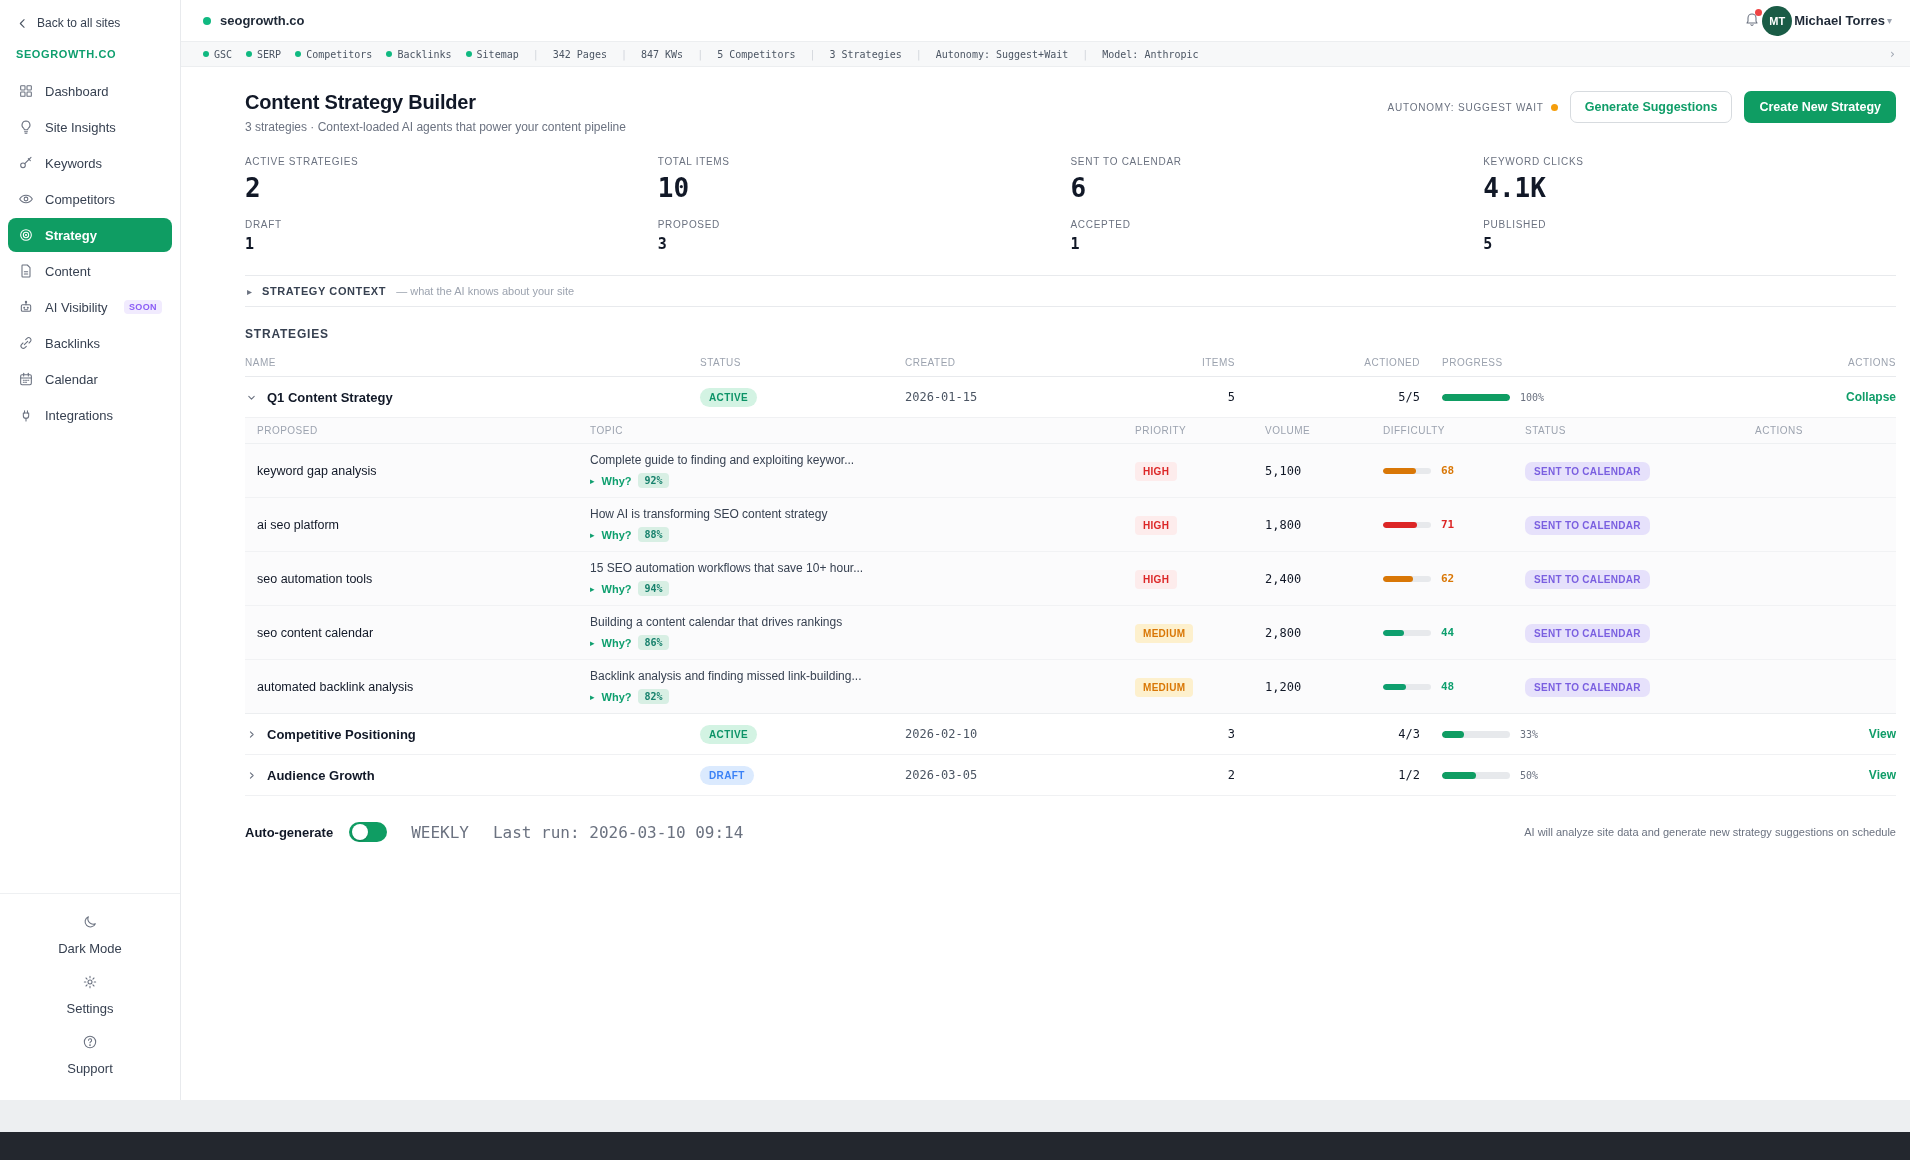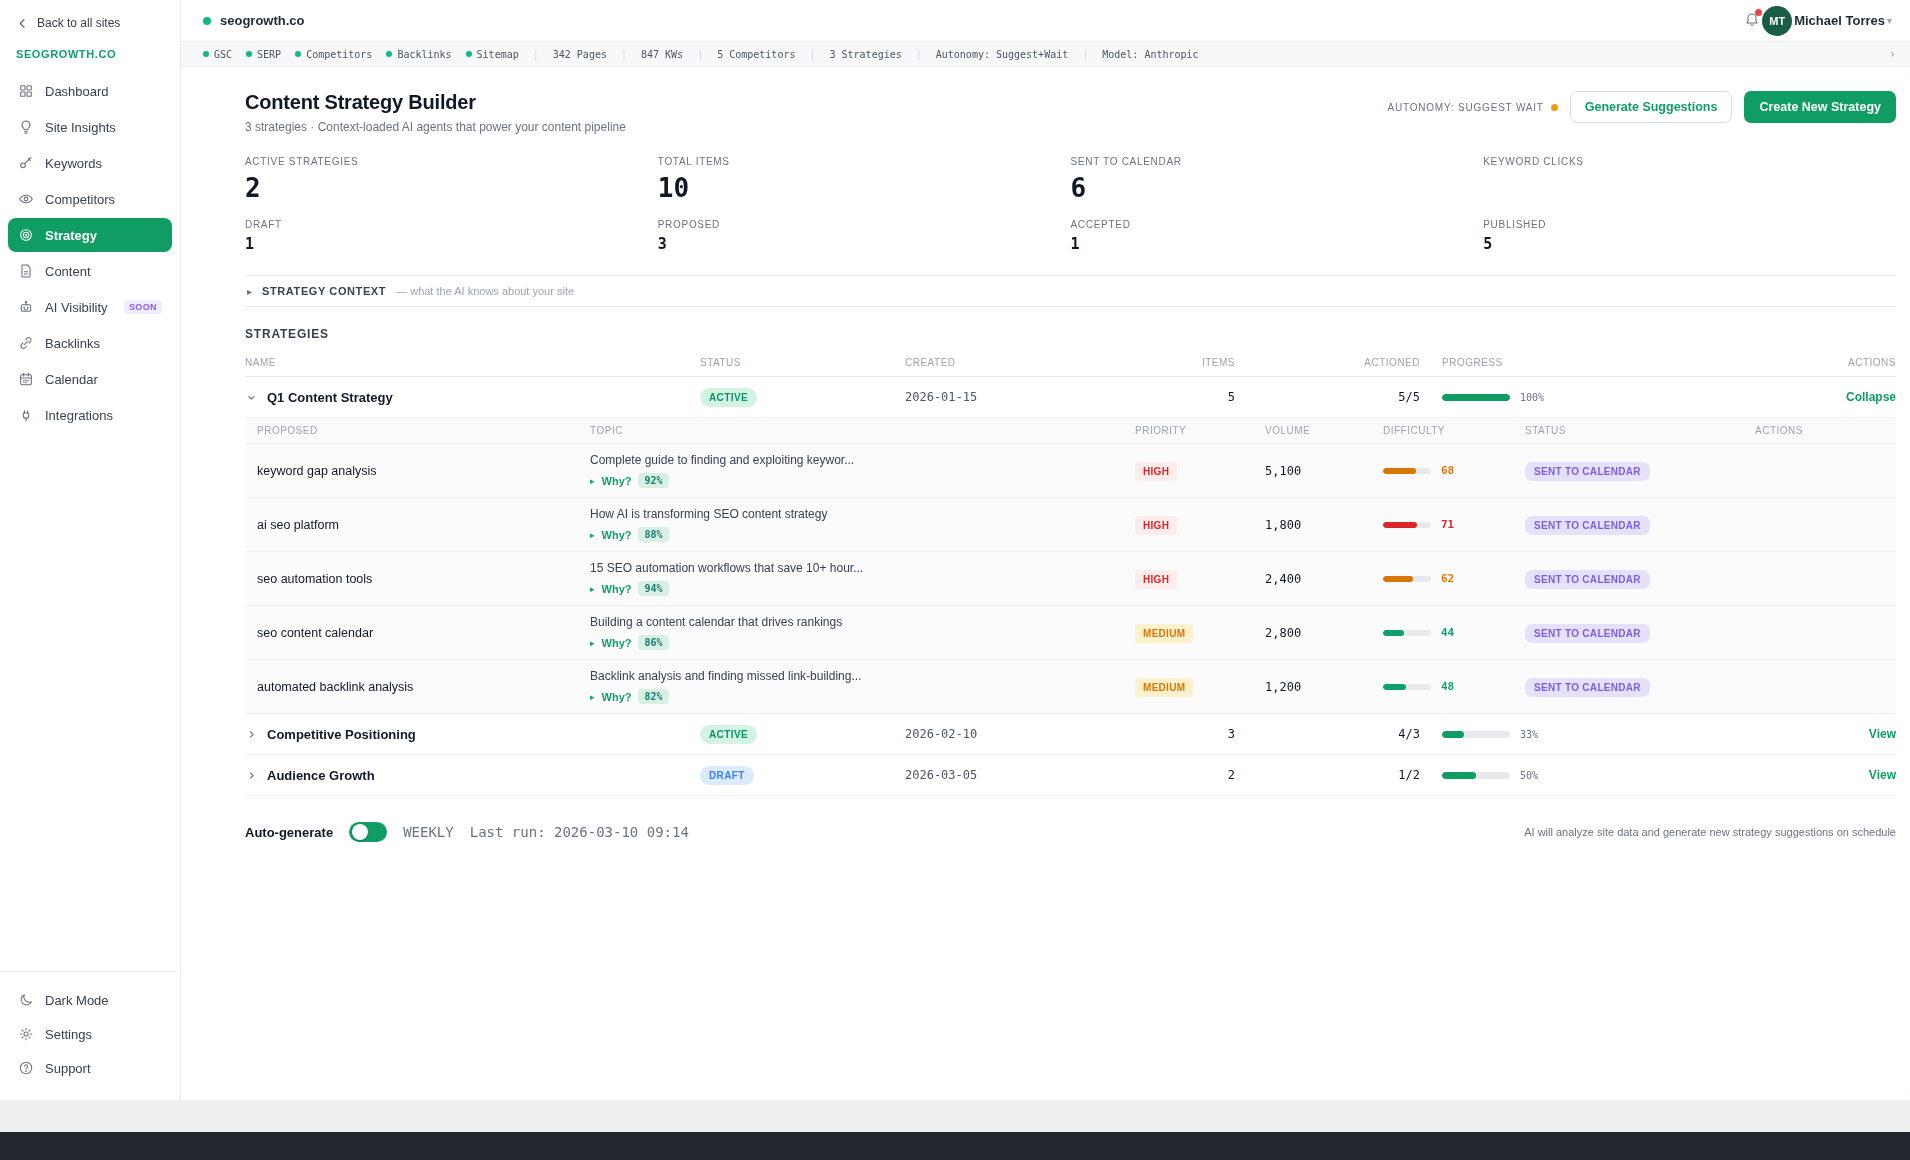--- a/index.html
+++ b/index.html
@@ -19,21 +19,21 @@
   .logo-name { font-size:15px; font-weight:bold; letter-spacing:-.2px; }
   .back-row { display:flex; align-items:center; gap:8px; padding:16px 16px 4px; font-size:12px; color:#374151; cursor:pointer; }
   .site-label { padding:14px 16px 6px; font-size:11px; font-weight:bold; letter-spacing:.6px; color:#0e9f6e; }
   .nav { padding:6px 8px; }
   .nav-item { display:flex; align-items:center; gap:11px; padding:9px 10px; margin:2px 0; border-radius:8px; font-size:13px; color:#374151; cursor:pointer; }
   .nav-item svg { stroke:#6b7280; }
   .nav-item.active { background:#0f9d63; color:#fff; font-weight:bold; }
   .nav-item.active svg { stroke:#fff; }
   .soon-badge { margin-left:auto; font-size:9px; font-weight:bold; letter-spacing:.4px; color:#8b5cf6; background:#f1ebfe; border-radius:4px; padding:2px 5px; }
   .sidebar-bottom { margin-top:auto; border-top:1px solid #eef0f2; padding:10px 8px 14px; }
-  .sidebar-bottom .nav-item { padding:8px 10px; }
+  .sidebar-bottom .nav-item { padding:8px 10px;flex-direction:column; }
 
   
   .main { flex:1; display:flex; flex-direction:column; }
   .topbar { height:42px; display:flex; align-items:center; padding:0 18px 0 22px; border-bottom:1px solid #eceef0; }
   .dot { display:inline-block; width:8px; height:8px; border-radius:50%; background:#10b981; }
   .topbar .site-name { margin-left:9px; font-size:13px; font-weight:bold; color:#1f2937; }
   .topbar-right { margin-left:auto; display:flex; align-items:center; gap:2px; }
   .bell-wrap { position:relative; cursor:pointer; }
   .bell-dot { position:absolute; top:-2px; right:-2px; width:7px; height:7px; border-radius:50%; background:#ef4444; }
   .avatar { width:30px; height:30px; border-radius:50%; background:#1a5c46; color:#fff; font-size:11px; font-weight:bold; display:flex; align-items:center; justify-content:center; }
@@ -106,21 +106,21 @@
   .diff-cell { display:flex; align-items:center; gap:10px; padding-left:8px; }
   .diff-track { width:48px; height:6px; border-radius:3px; background:#e7e9ec; overflow:hidden; }
   .diff-fill { height:100%; border-radius:3px; }
   .diff-num { font-family:"DejaVu Sans Mono", monospace; font-size:11px; font-weight:bold; }
   .badge.sent { background:#e6e1fb; color:#7a5fe0; border-radius:7px; letter-spacing:.3px; }
 
   .gen-footer { margin-top:26px; display:flex; align-items:center; gap:16px; }
   .gen-label { font-size:13px; font-weight:bold; color:#111827; }
   .toggle { width:38px; height:20px; border-radius:10px; background:#0f9d63; position:relative; cursor:pointer; }
   .toggle .knob { position:absolute; top:2px; left:3px; width:16px; height:16px; border-radius:50%; background:#fff; box-shadow:0 1px 2px rgba(0,0,0,.2); }
-  .gen-freq, .gen-last { font-family:"DejaVu Sans Mono", monospace; font-size:14px; color:#6b7280; }
+  .gen-freq, .gen-last { font-family:"DejaVu Sans Mono", monospace; font-size:16px; color:#6b7280;margin-left:8px; }
   .gen-note { margin-left:auto; font-size:11px; color:#6b7280; }
 
   svg.ic { width:16px; height:16px; fill:none; stroke-width:1.6; stroke-linecap:round; stroke-linejoin:round; }
   svg.ic-sm { width:13px; height:13px; fill:none; stroke-width:2; stroke-linecap:round; stroke-linejoin:round; }
 </style>
 </head>
 <body>
 
 <div class="app">
 
@@ -328,20 +328,21 @@
         <div>
             <div class="stat-label">TOTAL ITEMS</div>
             <div class="stat-value">10</div>
           </div>
         <div>
             <div class="stat-label">SENT TO CALENDAR</div>
             <div class="stat-value">6</div>
           </div>
         <div>
             <div class="stat-label">KEYWORD CLICKS</div>
+            <div class="stat-value">4.1K</div>
           </div>
         <div>
             <div class="stat-label">DRAFT</div>
             <div class="stat-value small">1</div>
           </div>
         <div>
             <div class="stat-label">PROPOSED</div>
             <div class="stat-value small">3</div>
           </div>
         <div>

